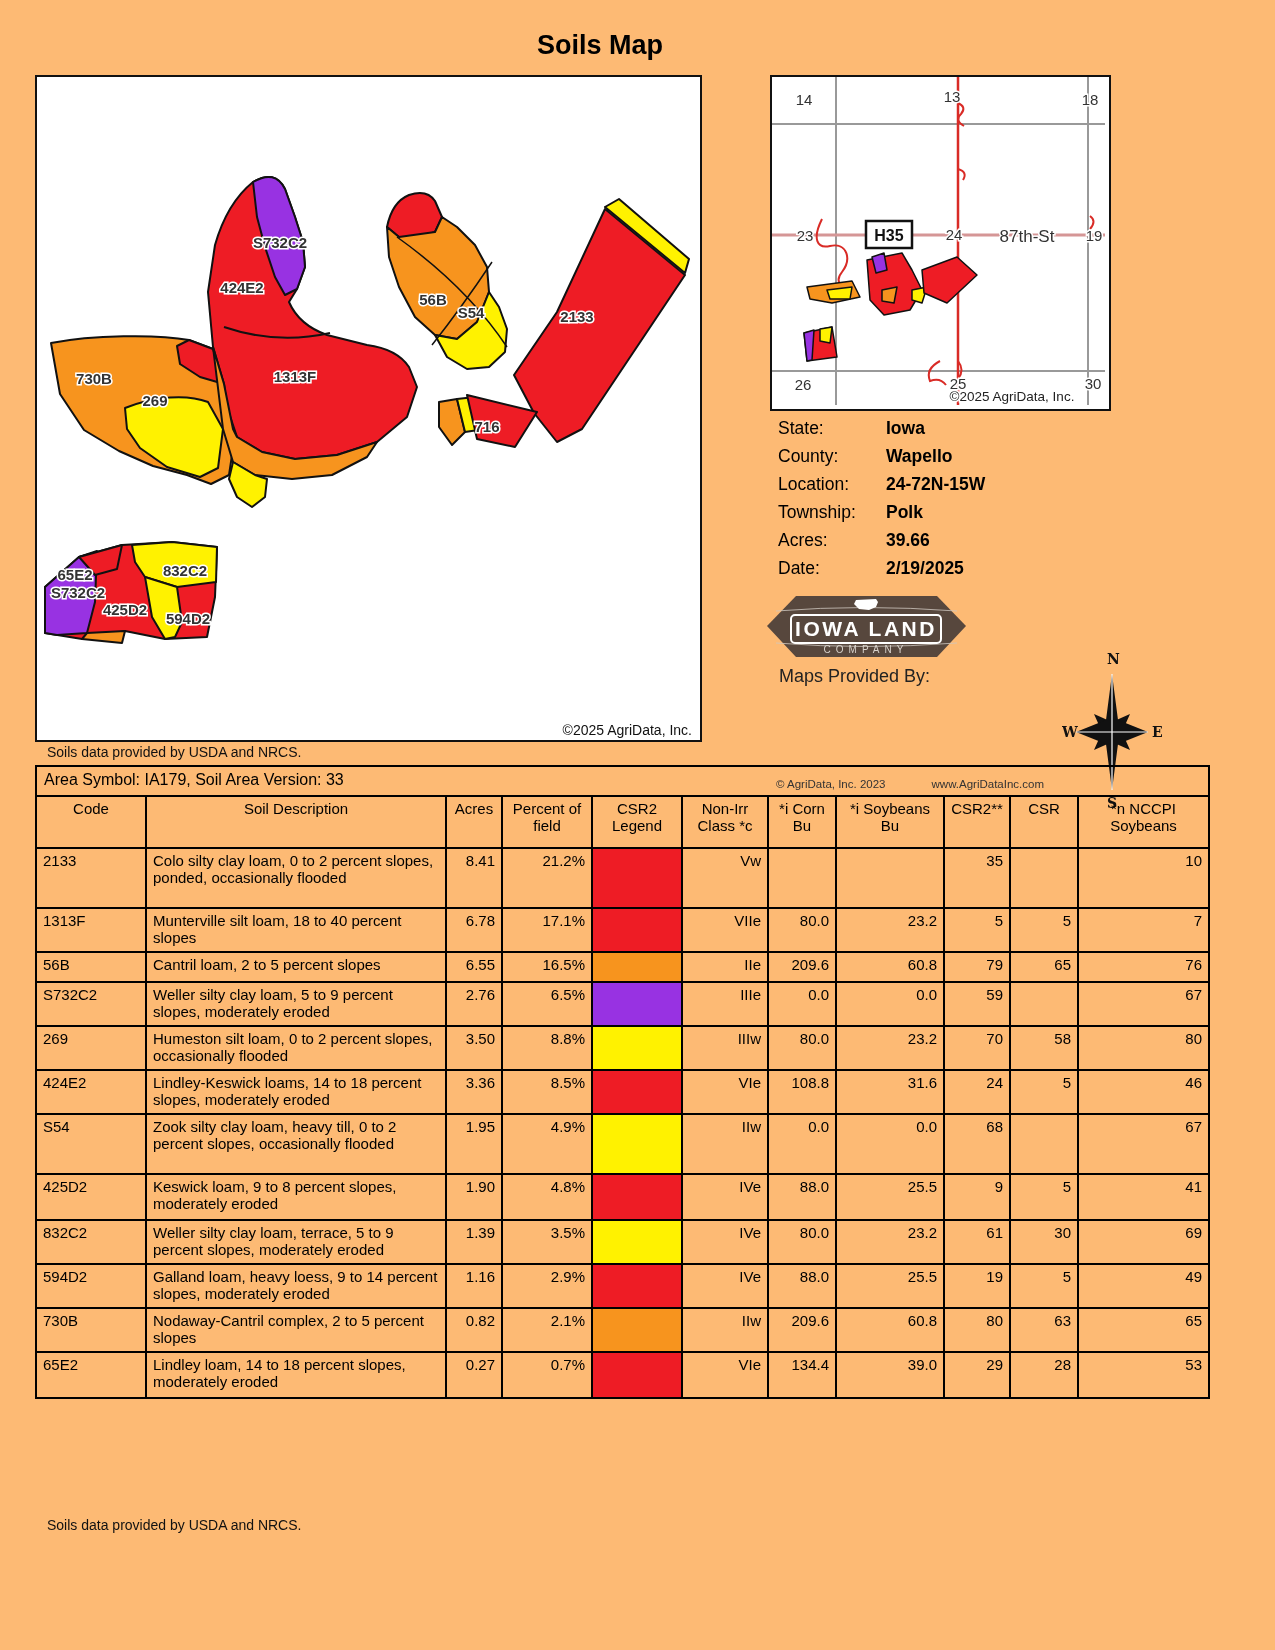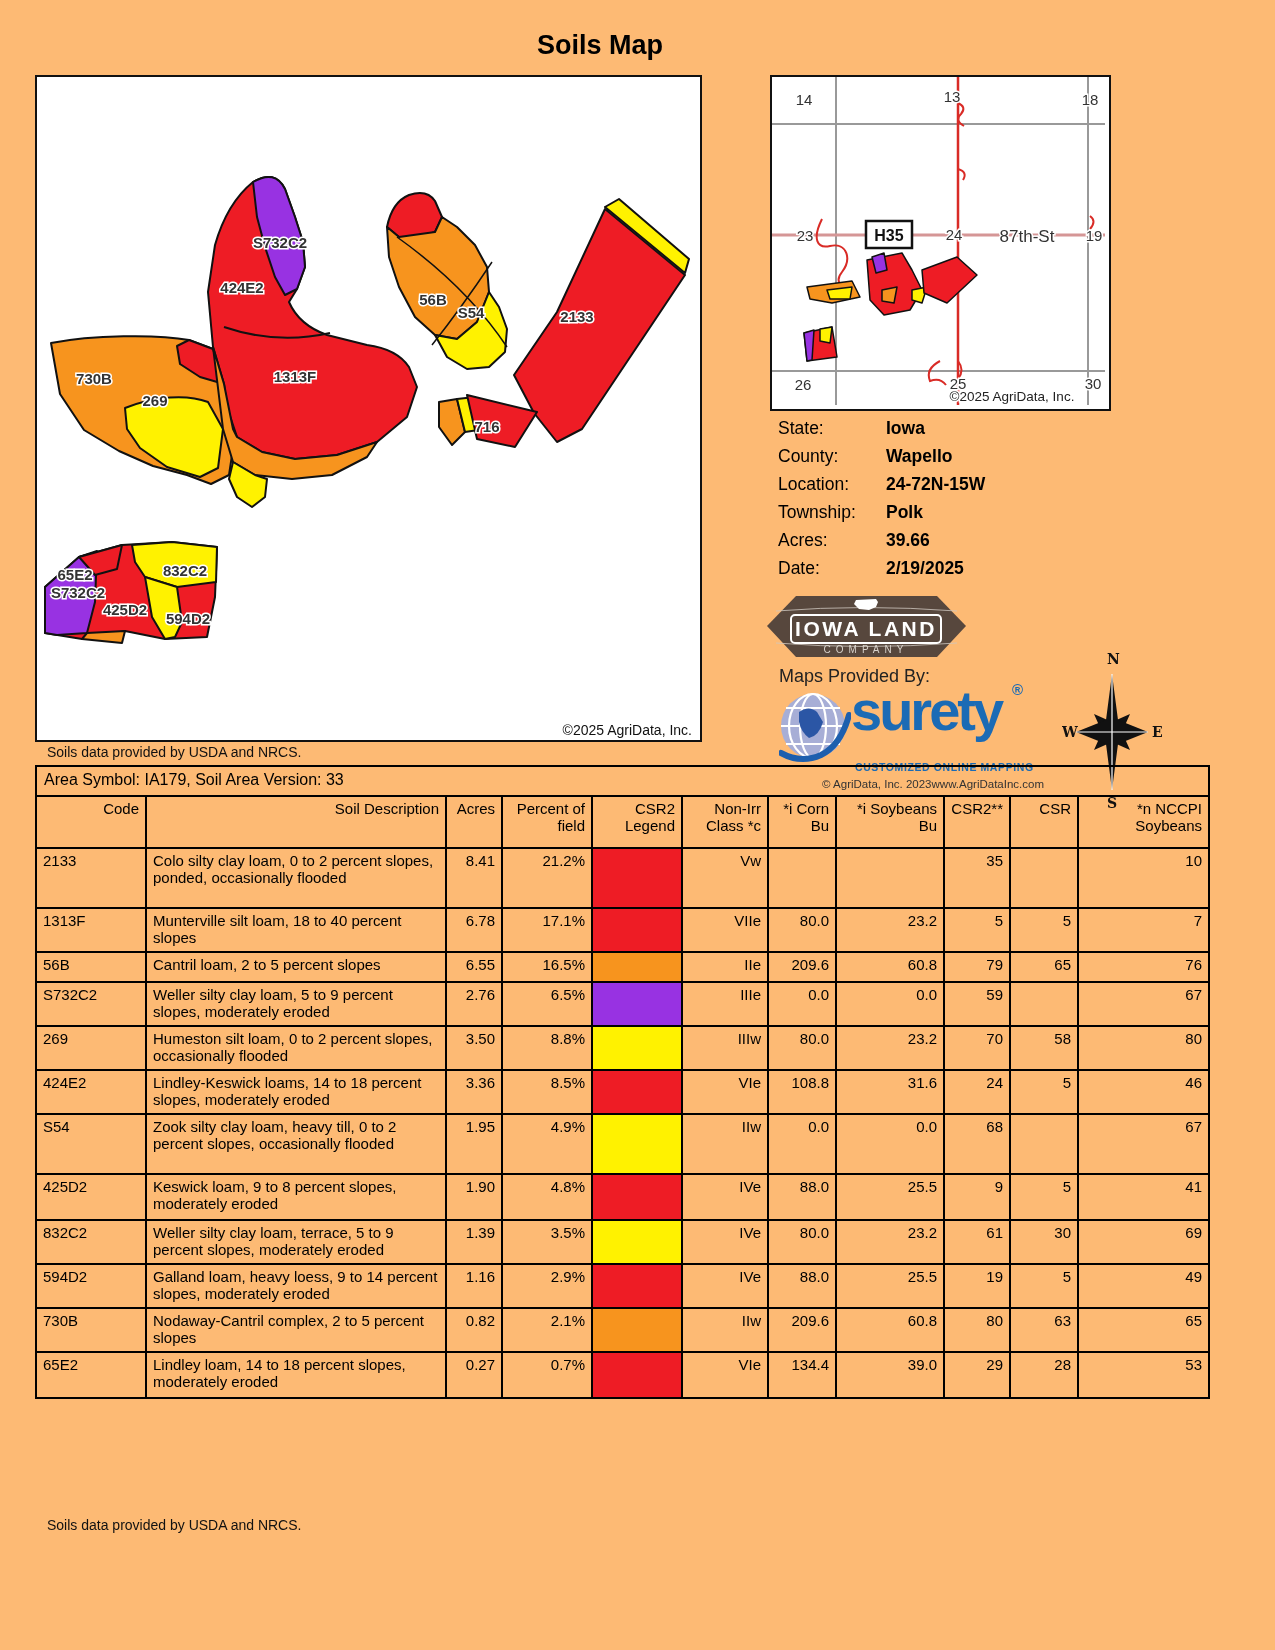--- a/index.html
+++ b/index.html
@@ -19,26 +19,26 @@
   .info-value{font-weight:bold}
   .badge{left:764px;top:589px}
   .maps-by{left:779px;top:666px;font-size:18px;color:#222}
   .surety-row{left:779px;top:687px;width:300px}
   .surety-word{position:absolute;left:72px;top:-4px;font-size:56px;font-weight:bold;
                color:#1b6bb5;letter-spacing:-3px;line-height:1}
   .surety-reg{position:absolute;left:233px;top:-6px;font-size:15px;color:#1b6bb5;font-weight:bold}
   .surety-tag{position:absolute;left:76px;top:74px;font-size:10.5px;font-weight:bold;
               color:#1b6bb5;letter-spacing:.6px;white-space:nowrap}
   .surety-copy{left:776px;top:778px;width:268px;font-size:11.5px;color:#333;
-               display:flex;justify-content:flex-end}
+               display:flex;justify-content:space-between}
   .compass{left:1062px;top:650px}
   .tbl{left:35px;top:765px}
   table{border-collapse:collapse;table-layout:fixed;width:1173px;font-size:15px}
   td,th{border:2px solid #000;padding:3px 6px;vertical-align:top;overflow:hidden}
-  th{font-weight:normal;text-align:right}
+  th{font-weight:normal;text-align:center}
   .area-td{font-size:16px;padding:4px 7px}
   .num{text-align:right}
   .wa td{font-weight:bold}
   .maplabel{font-size:15px;font-weight:bold;fill:#333;stroke:#fff;stroke-width:3px;
             paint-order:stroke;text-anchor:middle;font-family:"Liberation Sans",sans-serif}
   .locnum{font-size:15px;fill:#333;stroke:#fff;stroke-width:3px;paint-order:stroke;
           text-anchor:middle;font-family:"Liberation Sans",sans-serif}
   .compass-lbl{font-size:14px;font-weight:bold;font-family:"DejaVu Serif",serif;fill:#111}
 </style>
 </head>
@@ -169,37 +169,20 @@
       <path d="M12,22 Q100,15 193,22" fill="none" stroke="#cfc8c0" stroke-width="0.8"></path>
       <path d="M12,54 Q100,61 193,54" fill="none" stroke="#cfc8c0" stroke-width="0.8"></path>
       <rect x="27" y="26" width="150" height="28" rx="4" fill="none" stroke="#fff" stroke-width="2"></rect>
       <path d="M92,11 L112,10 L114,13 L112,18 L105,21 L95,20 L90,15 Z" fill="#fff"></path>
       <text x="102" y="47" text-anchor="middle" font-size="21" font-weight="bold" fill="#fff" letter-spacing="2.5" font-family="Liberation Sans,sans-serif">IOWA LAND</text>
       <text x="102" y="64" text-anchor="middle" font-size="10" fill="#d8d2cb" letter-spacing="5" font-family="Liberation Sans,sans-serif">COMPANY</text>
     </svg>
   </div>
 
   <div class="abs maps-by">Maps Provided By:</div>
-  <div class="abs surety-row">
-    <svg width="72" height="78" viewBox="0 0 72 78">
-      <circle cx="34" cy="39" r="32" fill="#a7aed6"></circle>
-      <g stroke="#fff" stroke-width="2.2" fill="none">
-        <ellipse cx="34" cy="39" rx="13" ry="32"></ellipse>
-        <ellipse cx="34" cy="39" rx="24" ry="32"></ellipse>
-        <line x1="2" y1="39" x2="66" y2="39"></line>
-        <line x1="7" y1="21" x2="61" y2="21"></line>
-        <line x1="7" y1="57" x2="61" y2="57"></line>
-      </g>
-      <path d="M20,25 Q30,18 38,25 L44,35 Q40,49 30,51 Q22,45 20,35 Z" fill="#2b56a5"></path>
-      <path d="M2,66 Q22,77 42,68 Q62,58 70,28" fill="none" stroke="#1d5fae" stroke-width="6" stroke-linecap="round"></path>
-    </svg>
-    <div class="surety-word">surety</div>
-    <div class="surety-reg">®</div>
-    <div class="surety-tag">CUSTOMIZED ONLINE MAPPING</div>
-  </div>
   <div class="abs surety-copy">
     <span>© AgriData, Inc. 2023</span>
     <span>www.AgriDataInc.com</span>
   </div>
 
   <div class="abs compass">
     <svg width="100" height="162" viewBox="0 0 100 162">
       <path d="M68,64 L60,82 L68,100 L50,92 L32,100 L40,82 L32,64 L50,72 Z" fill="#111"></path>
       <path d="M50,24 L56,70 L86,82 L56,94 L50,140 L44,94 L14,82 L44,70 Z" fill="#111"></path>
       <path d="M50,24 L50,140 M14,82 L86,82" stroke="#fff" stroke-width="1.2"></path>

